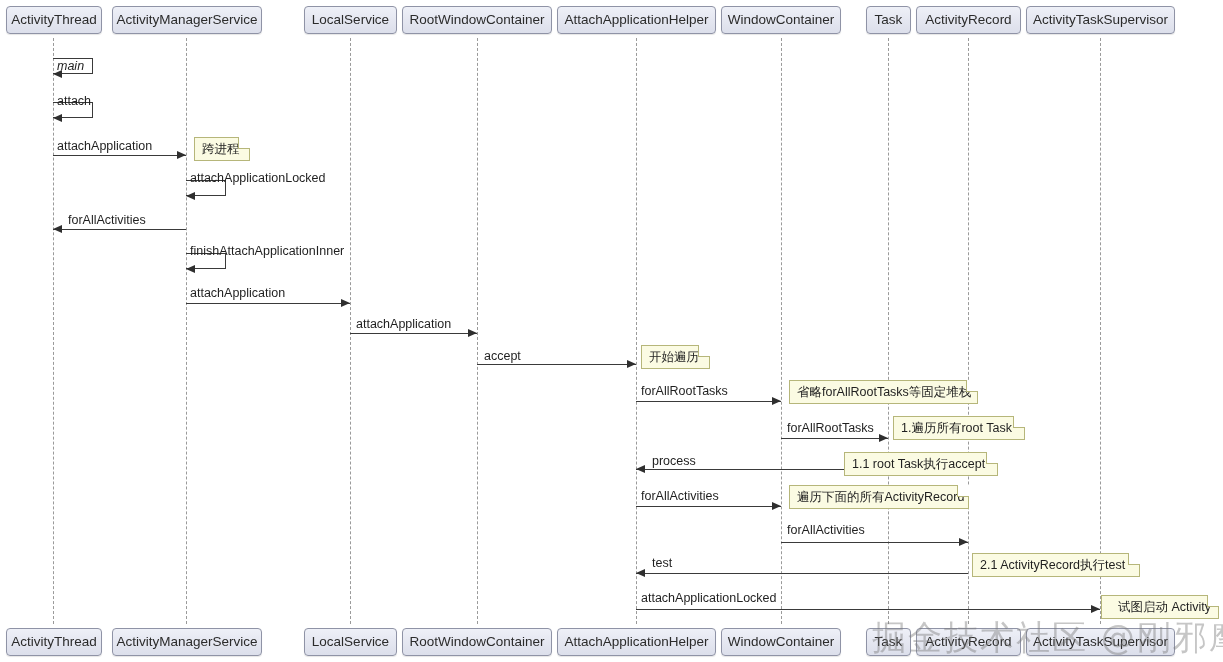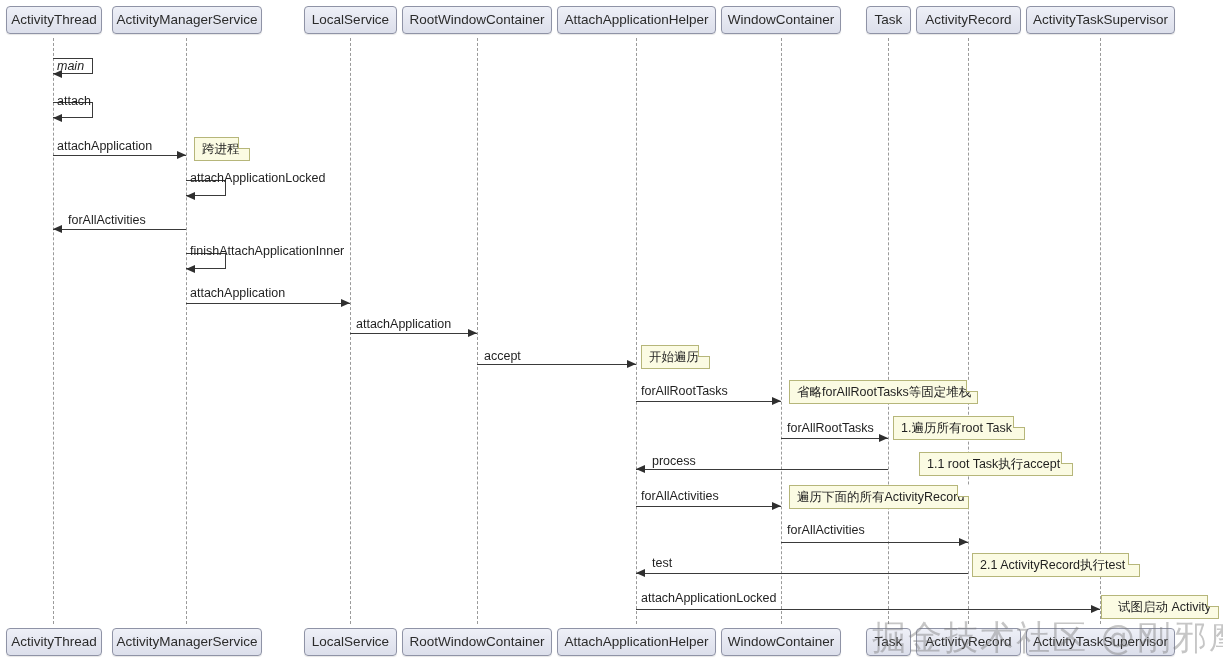--- a/index.html
+++ b/index.html
@@ -199,21 +199,21 @@
         <span class="fold"></span>
       </div>
       <div class="note" style="left: 789px; top: 380px; width: 189px;">
         <span>省略forAllRootTasks等固定堆栈</span>
         <span class="fold"></span>
       </div>
       <div class="note" style="left: 893px; top: 416px; width: 132px;">
         <span>1.遍历所有root Task</span>
         <span class="fold"></span>
       </div>
-      <div class="note" style="left: 919px; top: 452px; width: 154px;">
+      <div class="note" style="left: 844px; top: 452px; width: 154px;">
         <span>1.1 root Task执行accept</span>
         <span class="fold"></span>
       </div>
       <div class="note" style="left: 789px; top: 485px; width: 180px;">
         <span>遍历下面的所有ActivityRecord</span>
         <span class="fold"></span>
       </div>
       <div class="note" style="left: 972px; top: 553px; width: 168px;">
         <span>2.1 ActivityRecord执行test</span>
         <span class="fold"></span>

